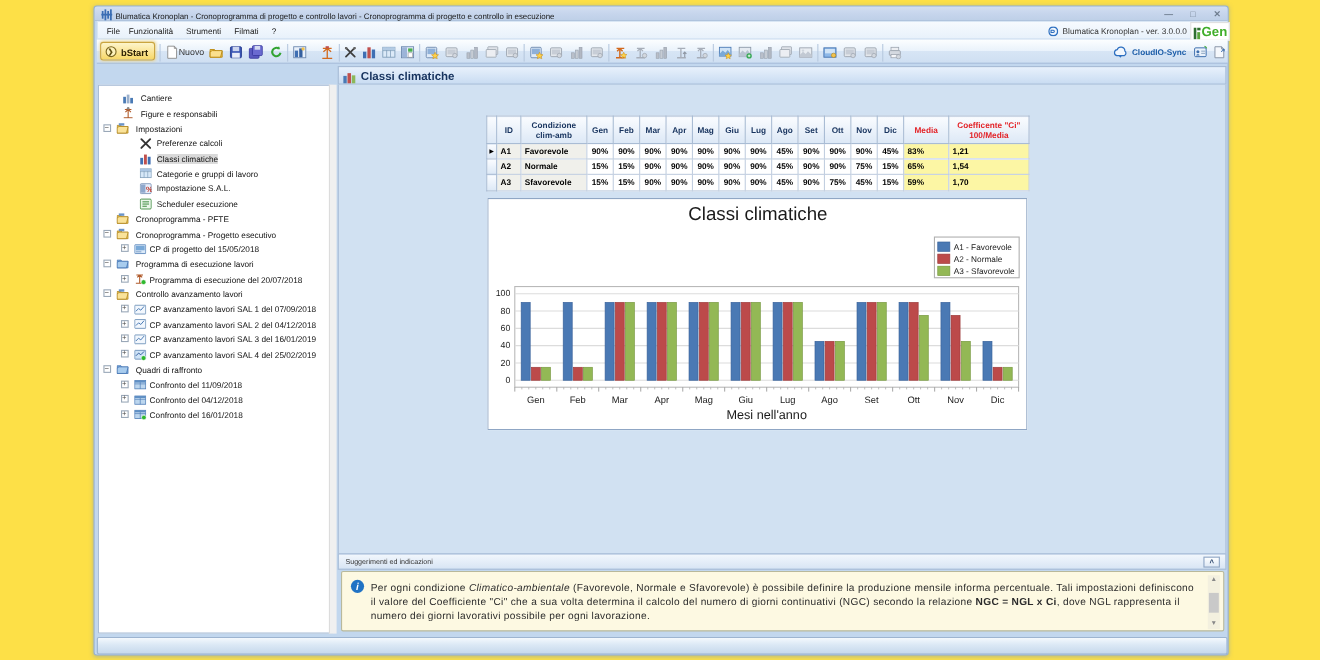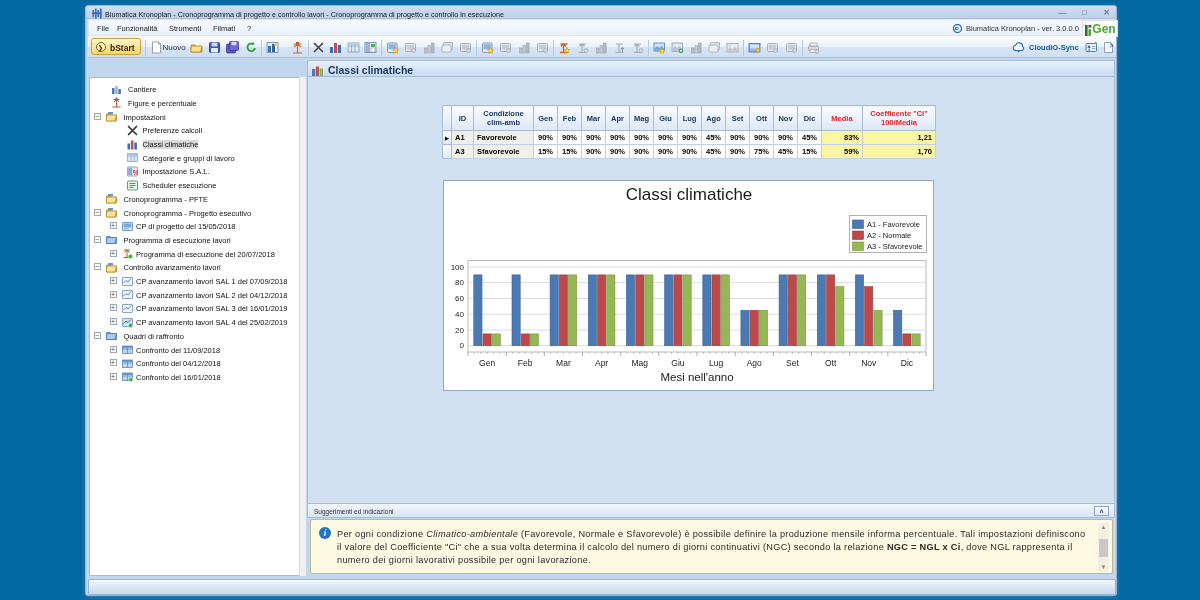--- a/index.html
+++ b/index.html
@@ -1,17 +1,17 @@
 <!DOCTYPE html>
 <html><head>
 <meta charset="utf-8">
 <style>
 * { margin:0; padding:0; box-sizing:border-box; }
 html,body { width:1200px; height:600px; background:#fff; font-family:"Liberation Sans", sans-serif; overflow:hidden; }
-#page { position:relative; width:1200px; height:600px; background:#0369a1;text-decoration:underline; }
+#page { position:relative; width:1200px; height:600px; background:#fde047;text-decoration:underline; }
 #win { position:absolute; left:85px; top:5px; width:1032px; height:591px;
   background:#c2d7ee; border:1px solid #97b1d1; border-radius:3px;
   box-shadow:0 1px 4px rgba(120,150,190,.5); }
 .abs { position:absolute; }
 
 
 #titlebar { left:0; top:0; width:100%; height:13px;
   background:linear-gradient(#d3dff2,#c6d5ec 55%,#bfd0e8); border-bottom:1px solid #a9bdd9; border-radius:3px 3px 0 0; }
 #titletxt { left:19px; top:3.5px; font-size:7.2px; color:#1a1a1a; white-space:nowrap; }
 .winbtn { top:2px; width:17px; height:10px; font-size:8px; color:#6e7c8e; text-align:center; line-height:10px; font-weight:bold; }
@@ -49,21 +49,21 @@
 #mhead { left:221px; top:54px; width:808px; height:17px; background:linear-gradient(#e8f1fc,#c9dcf2); border:1px solid #a8bcd6; }
 #mhead .t { position:absolute; left:20px; top:3px; font-weight:bold; font-size:10.5px; color:#17335e; }
 #mcontent { left:221px; top:71px; width:808px; height:426px; background:#d1e1f2; border-left:1px solid #a8bcd6; border-right:1px solid #a8bcd6; }
 
 
 #dtable { left:356px; top:99px; border-collapse:collapse; background:#fff; }
 #dtable td { border:1px solid #c2cfe0; font-size:7.5px; font-weight:bold; color:#000; padding:0 3px; height:14.2px; white-space:nowrap; overflow:hidden; }
 #dtable tr.hdr td { background:linear-gradient(#fafcff,#dce8f6); color:#17335e; font-weight:bold; text-align:center; border:1px solid #a9bcd4; padding:0 1px; height:25px; }
 #dtable tr.hdr td.red { color:#e32227; }
 #dtable td.num { text-align:center; }
-#dtable td.yel { background:#fcf6a4; text-align:right; }
+#dtable td.yel { background:#fcf6a4; text-align:left; }
 #dtable td.idc, #dtable td.cond { background:#f0f0eb; }
 #dtable td.selc { width:9px; padding:0; text-align:center; background:linear-gradient(#fafcff,#dce8f6); border:1px solid #a9bcd4;}
 
 
 #chart { left:357px; top:174px; width:491px; height:211px; background:#fff; }
 
 
 #suggbar { left:221px; top:497px; width:808px; height:15px; background:linear-gradient(#f2f7fd,#d8e5f4); border:1px solid #a8bcd6; }
 #suggbar .t { position:absolute; left:6px; top:4px; font-size:6.5px; color:#333; }
 #suggbar .btn { position:absolute; right:5px; top:2px; width:15px; height:10px; background:linear-gradient(#fdfeff,#dfe9f5); border:1px solid #8fa6c4; color:#17335e; font-size:7px; text-align:center; line-height:9px; font-weight:bold;}
@@ -315,21 +315,21 @@
             <rect x="4.2" y="2" width="2.5" height="8" fill="#9bb0cc"></rect>
             <rect x="7.4" y="5" width="2.5" height="5" fill="#4a7ab5"></rect>
           </svg>
           <div class="txt" style="left:38px">Cantiere</div>
         </div>
         <div class="trow" style="top:18.9px">
           <svg class="ico" width="11" height="11" viewBox="0 0 11 11" style="left:20.5px">
             <path d="M1.5 10h8M5.5 10V2.5M2.5 2.5h6M5.5 2.5L3 5M5.5 2.5L8 5" stroke="#b05a2a" stroke-width="1" fill="none"></path>
             <circle cx="5.5" cy="1.5" r="1.2" fill="#888"></circle>
           </svg>
-          <div class="txt" style="left:38px">Figure e percentuale</div>
+          <div class="txt" style="left:38px">Figure e responsabili</div>
         </div>
         <div class="trow" style="top:32.6px">
           <div class="exp" style="left:3.5px">−</div>
           <svg class="ico" width="11" height="11" viewBox="0 0 11 11" style="left:16px">
             <path d="M0.5 3h3.5l1.2 1.2h5.3V10H.5z" fill="#f3cf63" stroke="#ad8118" stroke-width="0.7"></path>
             <path d="M.5 5l1.7-1h8.3L9 10H.5z" fill="#fae39a" stroke="#ad8118" stroke-width="0.7"></path>
             <rect x="2" y="1" width="5" height="2.2" fill="#6a93c8"></rect>
           </svg>
           <div class="txt" style="left:33.5px">Impostazioni</div>
         </div>
@@ -533,20 +533,39 @@
             <td class="num">90%</td>
             <td class="num">90%</td>
             <td class="num">90%</td>
             <td class="num">45%</td>
             <td class="num">90%</td>
             <td class="num">90%</td>
             <td class="num">90%</td>
             <td class="num">45%</td>
             <td class="yel">83%</td>
             <td class="yel">1,21</td>
+          </tr>
+    <tr>
+            <td class="selc"></td>
+            <td class="idc">A2</td>
+            <td class="cond">Normale</td>
+            <td class="num">15%</td>
+            <td class="num">15%</td>
+            <td class="num">90%</td>
+            <td class="num">90%</td>
+            <td class="num">90%</td>
+            <td class="num">90%</td>
+            <td class="num">90%</td>
+            <td class="num">45%</td>
+            <td class="num">90%</td>
+            <td class="num">90%</td>
+            <td class="num">75%</td>
+            <td class="num">15%</td>
+            <td class="yel">65%</td>
+            <td class="yel">1,54</td>
           </tr>
     <tr>
             <td class="selc"></td>
             <td class="idc">A3</td>
             <td class="cond">Sfavorevole</td>
             <td class="num">15%</td>
             <td class="num">15%</td>
             <td class="num">90%</td>
             <td class="num">90%</td>
             <td class="num">90%</td>

